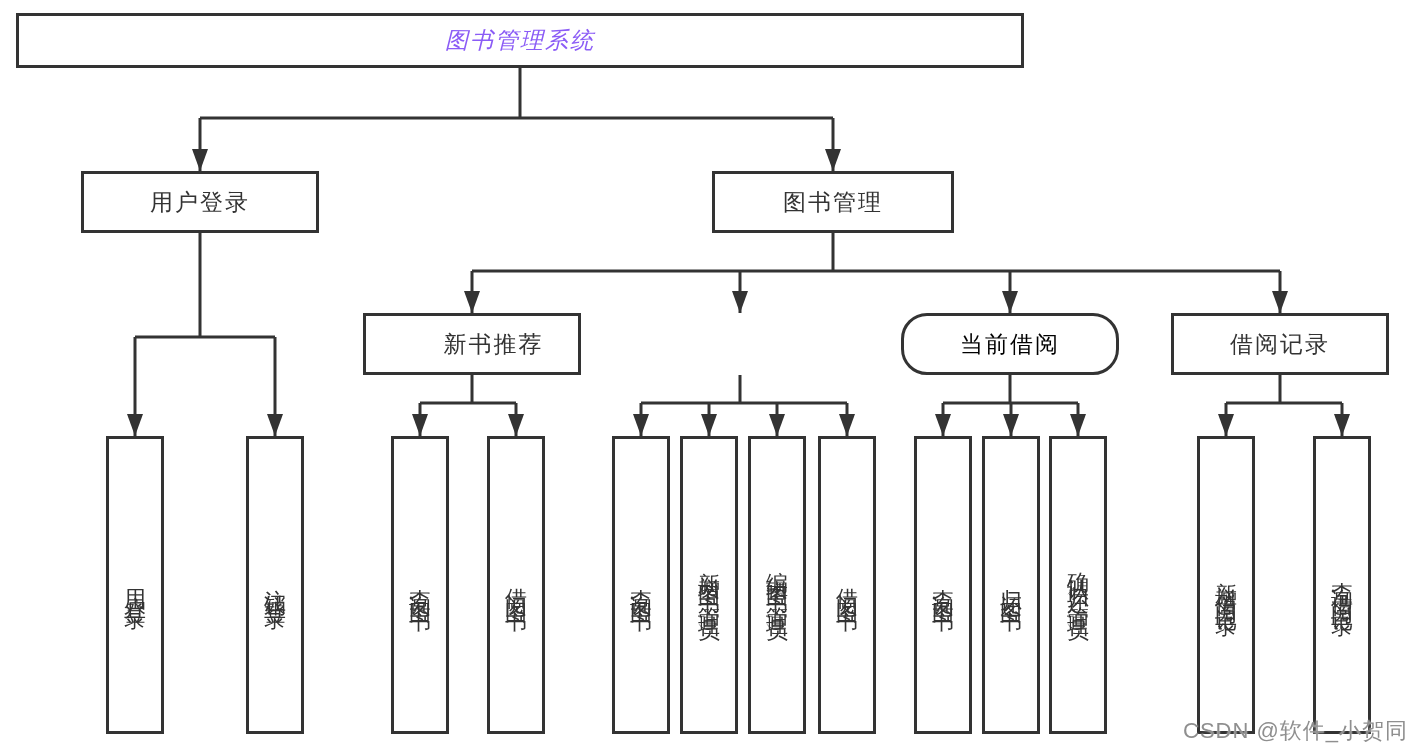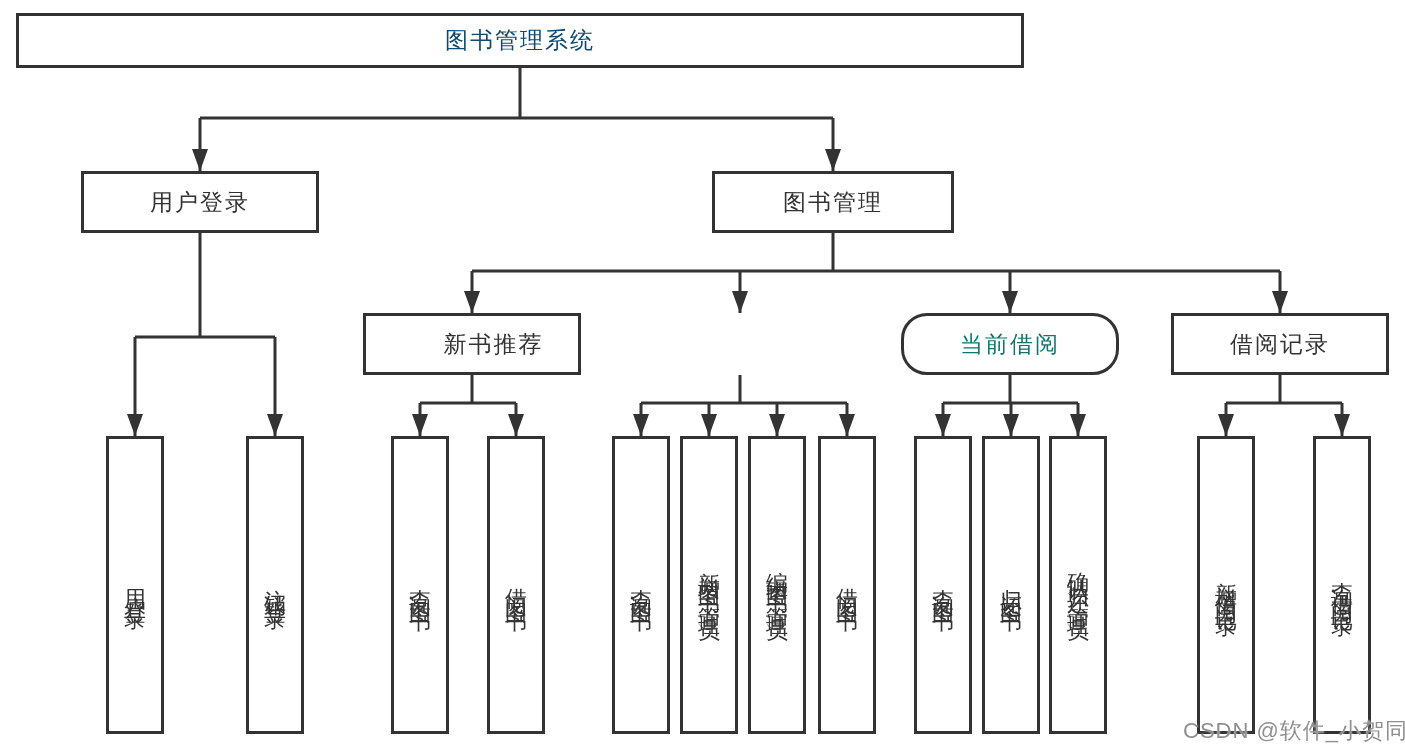--- a/index.html
+++ b/index.html
@@ -100,27 +100,27 @@
     <line x1="709" y1="403" x2="709" y2="436" marker-end="url(#arw)"></line>
     <line x1="777" y1="403" x2="777" y2="436" marker-end="url(#arw)"></line>
     <line x1="847" y1="403" x2="847" y2="436" marker-end="url(#arw)"></line>
     <line x1="943" y1="403" x2="943" y2="436" marker-end="url(#arw)"></line>
     <line x1="1011" y1="403" x2="1011" y2="436" marker-end="url(#arw)"></line>
     <line x1="1078" y1="403" x2="1078" y2="436" marker-end="url(#arw)"></line>
     <line x1="1226" y1="403" x2="1226" y2="436" marker-end="url(#arw)"></line>
     <line x1="1342" y1="403" x2="1342" y2="436" marker-end="url(#arw)"></line>
   </svg>
 
-  <div class="node root" style="border-color: rgb(51, 51, 51); color: #0c4a6e;">图书管理系统</div>
+  <div class="node root" style="border-color: rgb(51, 51, 51); color: #8b5cf6; font-style: italic;">图书管理系统</div>
 
   <div class="node lv2a" style="border-color: rgb(51, 51, 51); color: rgb(51, 51, 51);">用户登录</div>
   <div class="node lv2b" style="border-color: rgb(51, 51, 51); color: rgb(51, 51, 51);">图书管理</div>
 
   <div class="node lv3 lv3a" style="border-color: rgb(51, 51, 51); color: rgb(51, 51, 51);">新书推荐</div>
-  <div class="node lv3 lv3c" style="border-color: rgb(51, 51, 51); color: #0f766e; border-radius: 26px;">当前借阅</div>
+  <div class="node lv3 lv3c" style="border-color: rgb(51, 51, 51); color: #000000; border-radius: 26px;">当前借阅</div>
   <div class="node lv3 lv3d" style="border-color: rgb(51, 51, 51); color: rgb(51, 51, 51);">借阅记录</div>
 
   <div class="node leaf lf1" style="border-color: rgb(51, 51, 51); color: rgb(51, 51, 51);">用户登录</div>
   <div class="node leaf lf2" style="border-color: rgb(51, 51, 51); color: rgb(51, 51, 51);">注销登录</div>
 
   <div class="node leaf lf3" style="border-color: rgb(51, 51, 51); color: rgb(51, 51, 51);">查询图书</div>
   <div class="node leaf lf4" style="border-color: rgb(51, 51, 51); color: rgb(51, 51, 51);">借阅图书</div>
 
   <div class="node leaf lf5" style="border-color: rgb(51, 51, 51); color: rgb(51, 51, 51);">查询图书</div>
   <div class="node leaf lf6" style="border-color: rgb(51, 51, 51); color: rgb(51, 51, 51);">新增图书（管理员）</div>

